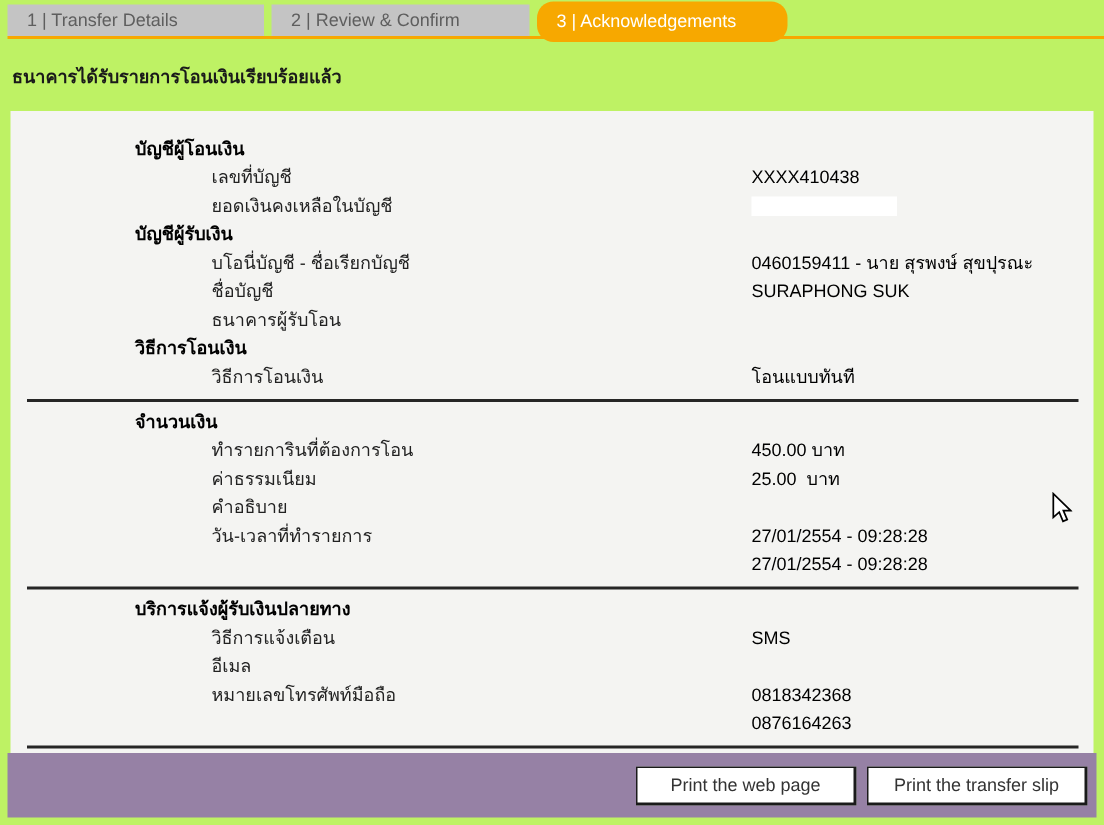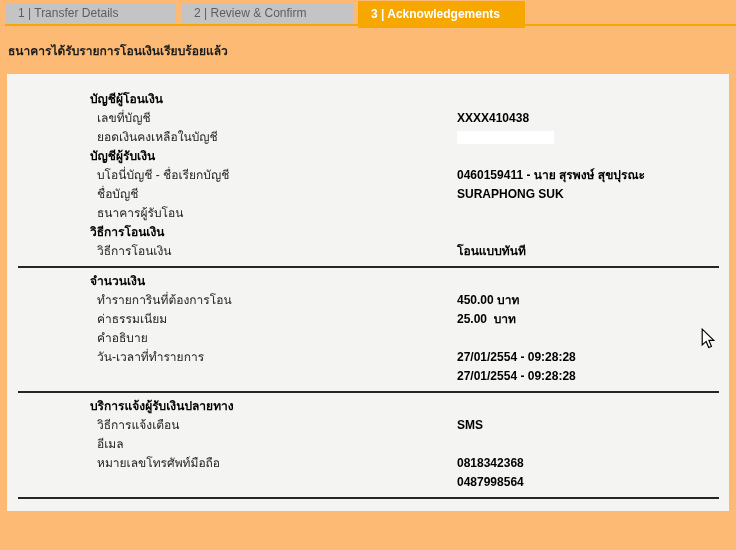--- a/index.html
+++ b/index.html
@@ -1,42 +1,42 @@
 <!DOCTYPE html>
 <html style="--accent-orange: #F7A800; --tab-inactive-bg: #C4C4C4; --tab-inactive-text: #5E5E5E; --panel-bg: #F4F4F2; --footer-purple: #9681A5; --divider: #262626;"><head>
 <meta charset="utf-8">
 <style>
   * { margin:0; padding:0; box-sizing:border-box; }
   html,body { background:#ffffff; }
   body { font-family:"Liberation Sans","DejaVu Sans",sans-serif; font-size:12px; color:#1a1a1a; }
-  .page { position:relative; width:736px; height:550px; background:#fdba74; overflow:hidden; }
+  .page { position:relative; width:736px; height:550px; background:#bef264; overflow:hidden; }
 
   
   .tabbar { position:absolute; left:5px; top:3px; display:flex; gap:5px; align-items:flex-start; }
   .tab { height:21px; line-height:21px; padding-left:13px; background:var(--tab-inactive-bg,#c4c4c4);
          color:var(--tab-inactive-text,#5e5e5e); font-size:12px; cursor:pointer; }
   .tab-1 { width:171px; }
   .tab-2 { width:172px; }
   .tab-3 { width:167px; }
   .tab.active { position:relative; top:-2px; height:27px; line-height:27px;
-                background:var(--accent-orange,#f7a800); color:#ffffff; font-weight:bold; }
+                background:var(--accent-orange,#f7a800); color:#ffffff; font-weight:normal;border-radius:11px; }
   .tab-underline { position:absolute; left:5px; top:24px; width:731px; height:2px;
                    background:var(--accent-orange,#f7a800); }
 
   
   .status { position:absolute; left:8px; top:41px; font-weight:bold; color:#1a1a1a; }
 
   
   .panel { position:absolute; left:7px; top:74px; width:722px; height:437px;
            background:var(--panel-bg,#f4f4f2); padding-top:16px; }
   .group { padding-left:83px; }
   .section-title { height:19px; line-height:19px; font-weight:bold; color:#000; }
-  .row { position:relative; height:19px; line-height:19px; padding-left:7px; }
+  .row { position:relative; height:19px; line-height:19px; padding-left:7px;margin-left:44px; }
   .row-label { color:#222; }
-  .row-value { position:absolute; left:367px; top:0; color:#000; white-space:pre;font-weight:bold; }
+  .row-value { position:absolute; left:367px; top:0; color:#000; white-space:pre; }
   .redacted-box { display:block; width:97px; height:13px; top:3px; background:#ffffff; }
   .divider { height:2px; background:var(--divider,#262626); margin:5px 10px 4px 11px; }
 
   
   .footer { position:absolute; left:5px; top:502px; width:726px; height:43px;
             background:var(--footer-purple,#9681a5); display:flex; justify-content:flex-end;
             align-items:center; gap:7px; padding-right:6px; }
   .btn { height:26px; min-width:147px; padding:0 16px; background:#ffffff;
          border:1px solid #1a1a1a; border-bottom-width:2px; border-right-width:2px;
          font-family:inherit; font-size:12px; color:#333; cursor:pointer; }
@@ -134,27 +134,31 @@
         </div>
         <div class="row">
           <span class="row-label">อีเมล</span>
           <span class="row-value"></span>
         </div>
         <div class="row">
           <span class="row-label">หมายเลขโทรศัพท์มือถือ</span>
           <span class="row-value">0818342368</span>
         </div>
         <div class="row">
-          <span class="row-value">0487998564</span>
+          <span class="row-value">0876164263</span>
         </div>
       </div>
     </div>
 
     <div class="divider"></div>
 
   </div>
 
+  <div class="footer">
+    <button class="btn">Print the web page</button>
+    <button class="btn">Print the transfer slip</button>
+  </div>
 
   <svg class="cursor" viewBox="0 0 12 19">
     <path d="M1,1 L1,14.6 L4.4,11.6 L6.6,16.9 L9,15.9 L6.8,10.7 L11,10.7 Z" fill="#ffffff" stroke="#000000" stroke-width="1" stroke-linejoin="miter"></path>
   </svg>
 
 </div>
 
 </body></html>

